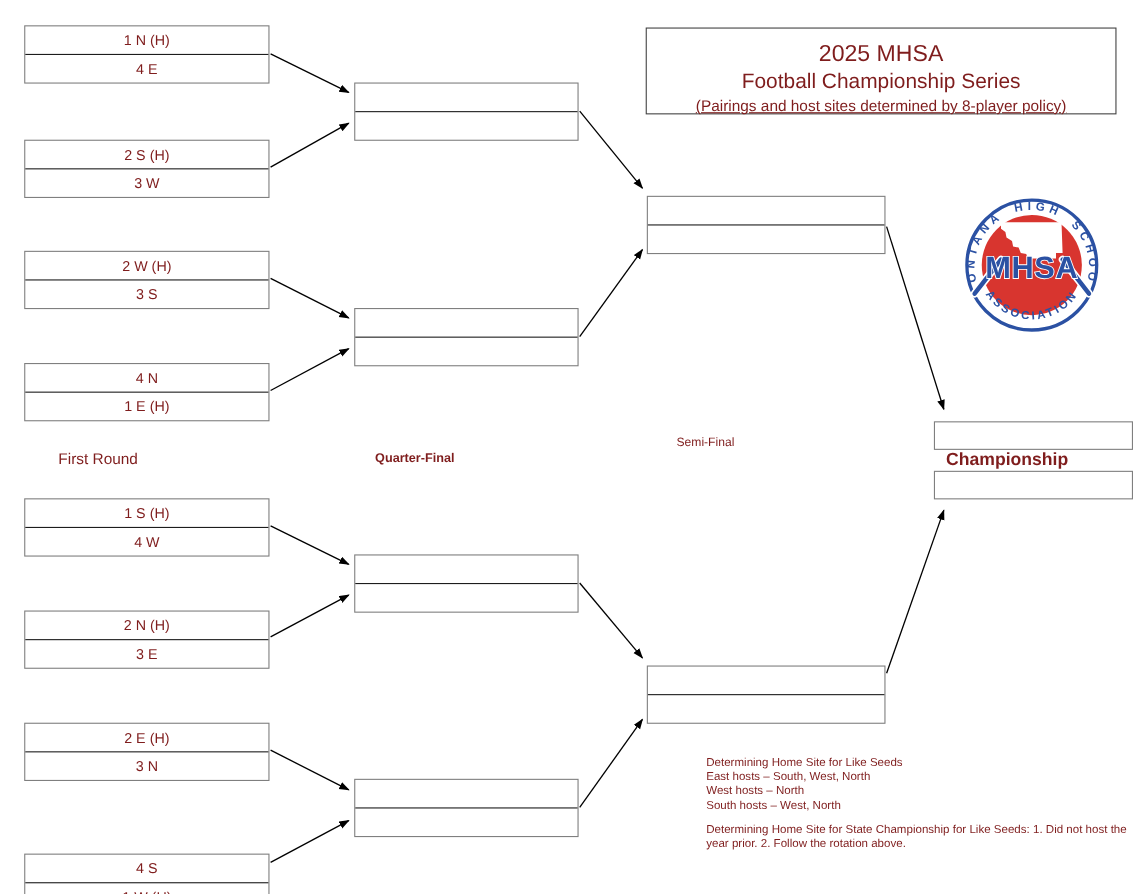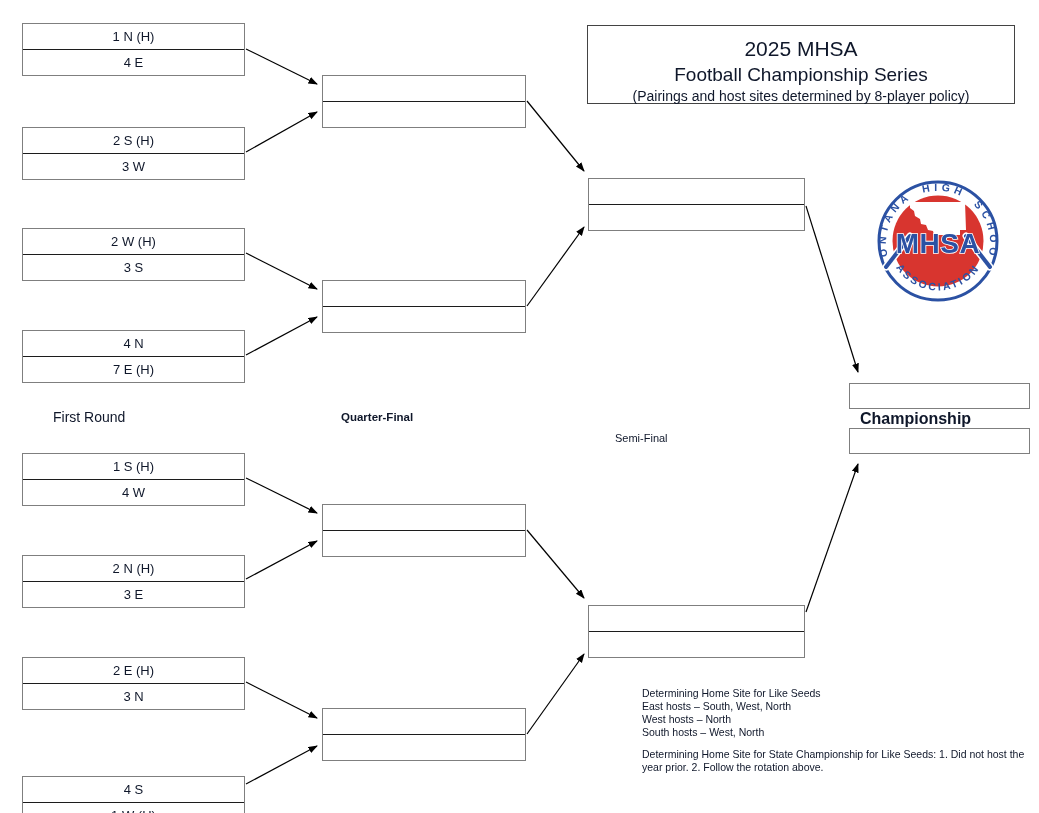--- a/index.html
+++ b/index.html
@@ -1,44 +1,44 @@
 <!DOCTYPE html>
 <html><head>
 <meta charset="utf-8">
 <style>
   html,body{margin:0;padding:0;background:#fff;}
   #page{position:relative;width:1039px;height:813px;background:#fff;
-        font-family:"Liberation Sans",sans-serif;color:#0f172a;overflow:hidden;}
+        font-family:"Liberation Sans",sans-serif;color:#7f1d1d;overflow:hidden;}
 
   
   #arrows{position:absolute;left:0;top:0;width:1039px;height:813px;z-index:1;}
 
   
   .match{position:absolute;background:#fff;border:1px solid #7f7f7f;z-index:2;}
   .col-fr{left:22px;width:221px;}
   .col-qf{left:322px;width:202px;}
   .col-sf{left:588px;width:215px;}
   .match .row{height:25px;line-height:25px;text-align:center;font-size:13px;white-space:nowrap;}
   .match .row + .row{border-top:1px solid #1c1c1c;}
   .champ-box{position:absolute;left:849px;width:179px;height:24px;background:#fff;
              border:1px solid #7f7f7f;z-index:2;}
 
   
   .rlabel{position:absolute;width:160px;z-index:2;white-space:nowrap;}
   #lbl-fr{left:53px;top:409px;font-size:14px;}
   #lbl-qf{left:341px;top:411px;font-size:11.5px;font-weight:bold;}
-  #lbl-sf{left:615px;top:432px;font-size:11px;}
+  #lbl-sf{left:615px;top:396px;font-size:11px;}
   #lbl-ch{left:860px;top:410px;font-size:16px;font-weight:bold;}
 
   
   #title-box{position:absolute;left:587px;top:25px;width:426px;height:77px;
              border:1.5px solid #434343;text-align:center;z-index:2;background:#fff;}
   #title-box .t1{font-size:21px;line-height:27px;margin-top:9px;}
   #title-box .t2{font-size:19px;line-height:25px;}
-  #title-box .t3{font-size:14px;line-height:19px;}
+  #title-box .t3{font-size:14px;line-height:19px;text-decoration:underline;}
 
   
   #logo{position:absolute;left:876px;top:179px;width:124px;height:124px;z-index:2;}
   .lg-ring{fill:#fff;stroke:#2B51A3;stroke-width:3;}
   .lg-red{fill:#D8352F;}
   .lg-state{fill:#fff;}
   .lg-arc{fill:#2B51A3;font-size:10.5px;font-weight:bold;letter-spacing:4px;word-spacing:5px;}
   .lg-arc-b{letter-spacing:2.5px;}
   .lg-peak-under{stroke:#fff;stroke-width:7;fill:none;stroke-linecap:round;}
   .lg-peak{stroke:#2B51A3;stroke-width:4;fill:none;stroke-linecap:round;}
@@ -86,21 +86,21 @@
   <div class="match col-fr" style="top:127px">
     <div class="row">2 S (H)</div>
     <div class="row">3 W</div>
   </div>
   <div class="match col-fr" style="top:228px">
     <div class="row">2 W (H)</div>
     <div class="row">3 S</div>
   </div>
   <div class="match col-fr" style="top:330px">
     <div class="row">4 N</div>
-    <div class="row">7 E (H)</div>
+    <div class="row">1 E (H)</div>
   </div>
   <div class="match col-fr" style="top:453px">
     <div class="row">1 S (H)</div>
     <div class="row">4 W</div>
   </div>
   <div class="match col-fr" style="top:555px">
     <div class="row">2 N (H)</div>
     <div class="row">3 E</div>
   </div>
   <div class="match col-fr" style="top:657px">

